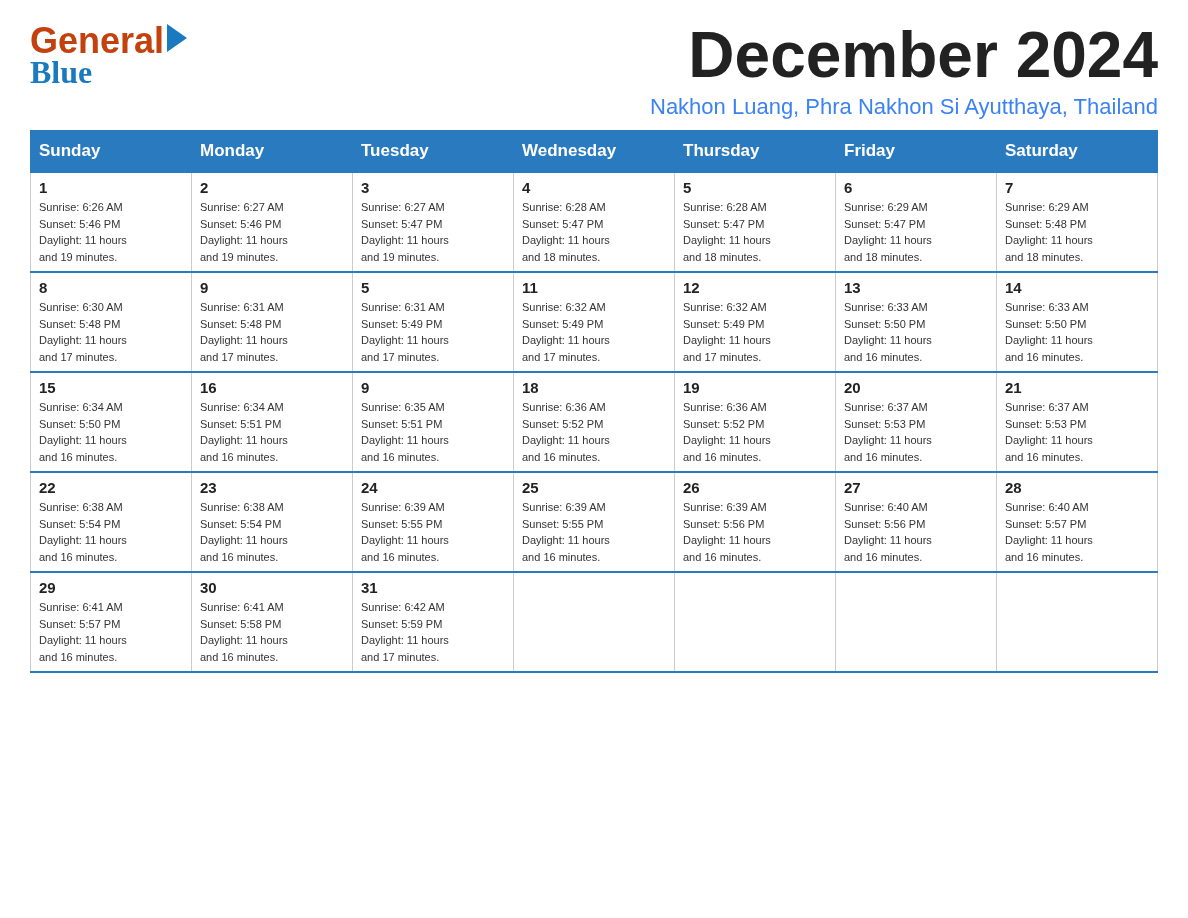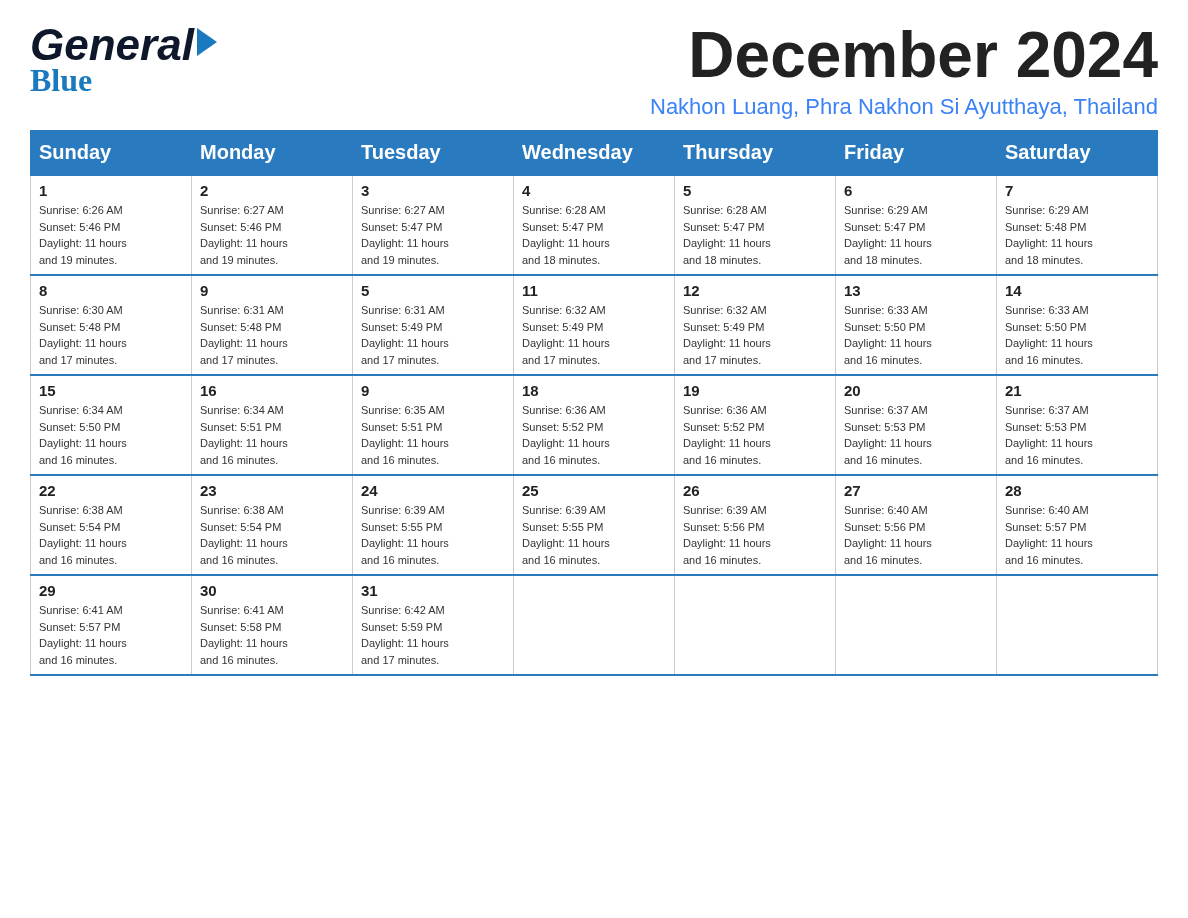--- a/index.html
+++ b/index.html
@@ -36,21 +36,21 @@
       margin-top: 4px;
     }
     .calendar {
       width: 100%;
       border-collapse: collapse;
       margin-top: 10px;
     }
     .calendar th {
       background-color: #2a7abf;
       color: #fff;
-      font-size: 20px;
+      font-size: 17px;
       font-weight: bold;
       padding: 10px 8px;
       text-align: left;
       border: 1px solid #2a7abf;
     }
     .calendar td {
       border: 1px solid #ccc;
       vertical-align: top;
       padding: 6px 8px;
       width: 14.28%;
@@ -74,21 +74,21 @@
     .empty-cell {
       background: #fff;
     }
   </style>
 </head>
 <body>
 
 <div class="header">
   <div class="logo">
     <div style="display:flex;align-items:center;">
-      <span style="font-size:44px;font-weight:bold;color:#0f172a;font-family:Arial,sans-serif;font-style:italic;">General</span>
+      <span style="font-size:36px;font-weight:bold;color:#c2410c;font-family:Arial,sans-serif;">General</span>
       <span style="display:inline-block;margin-left:3px;margin-bottom:2px;">
         <svg width="20" height="28" viewBox="0 0 20 28">
           <polygon points="0,0 20,14 0,28" fill="#1a7abf"></polygon>
         </svg>
       </span>
     </div>
     <span style="font-size:32px;font-weight:bold;color:#1a7abf;font-family:Liberation Serif, serif;display:block;margin-top:-8px;">Blue</span>
   </div>
   <div class="title-block">
     <h1 class="main-title">December 2024</h1>

